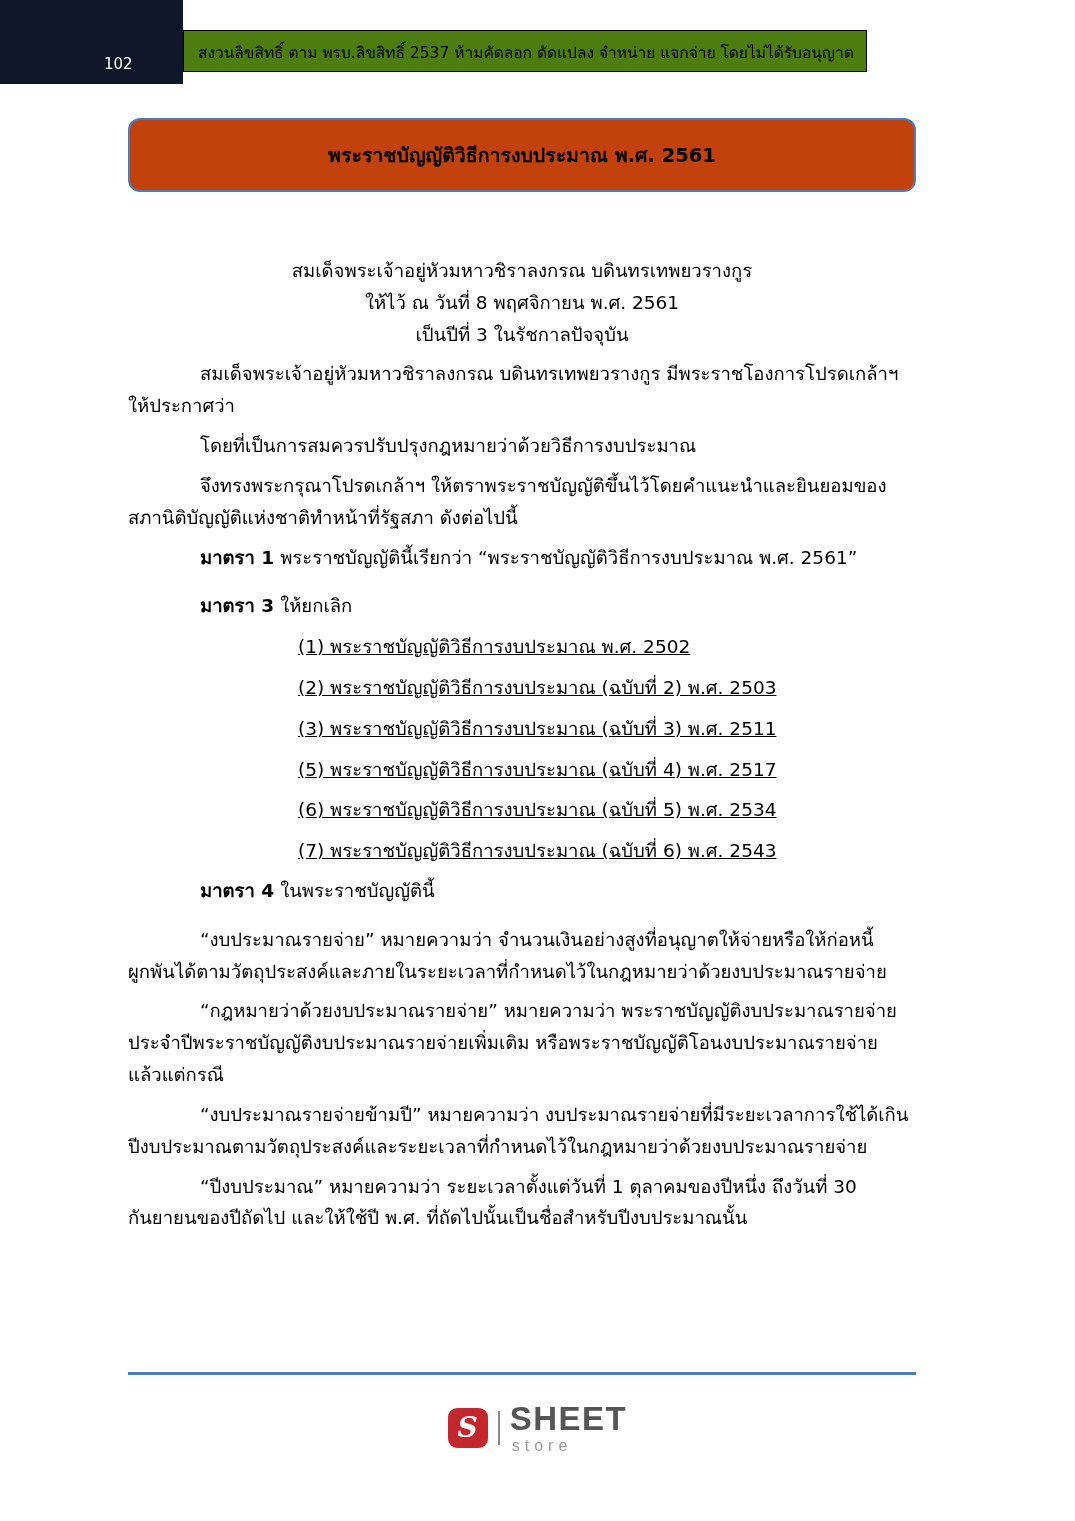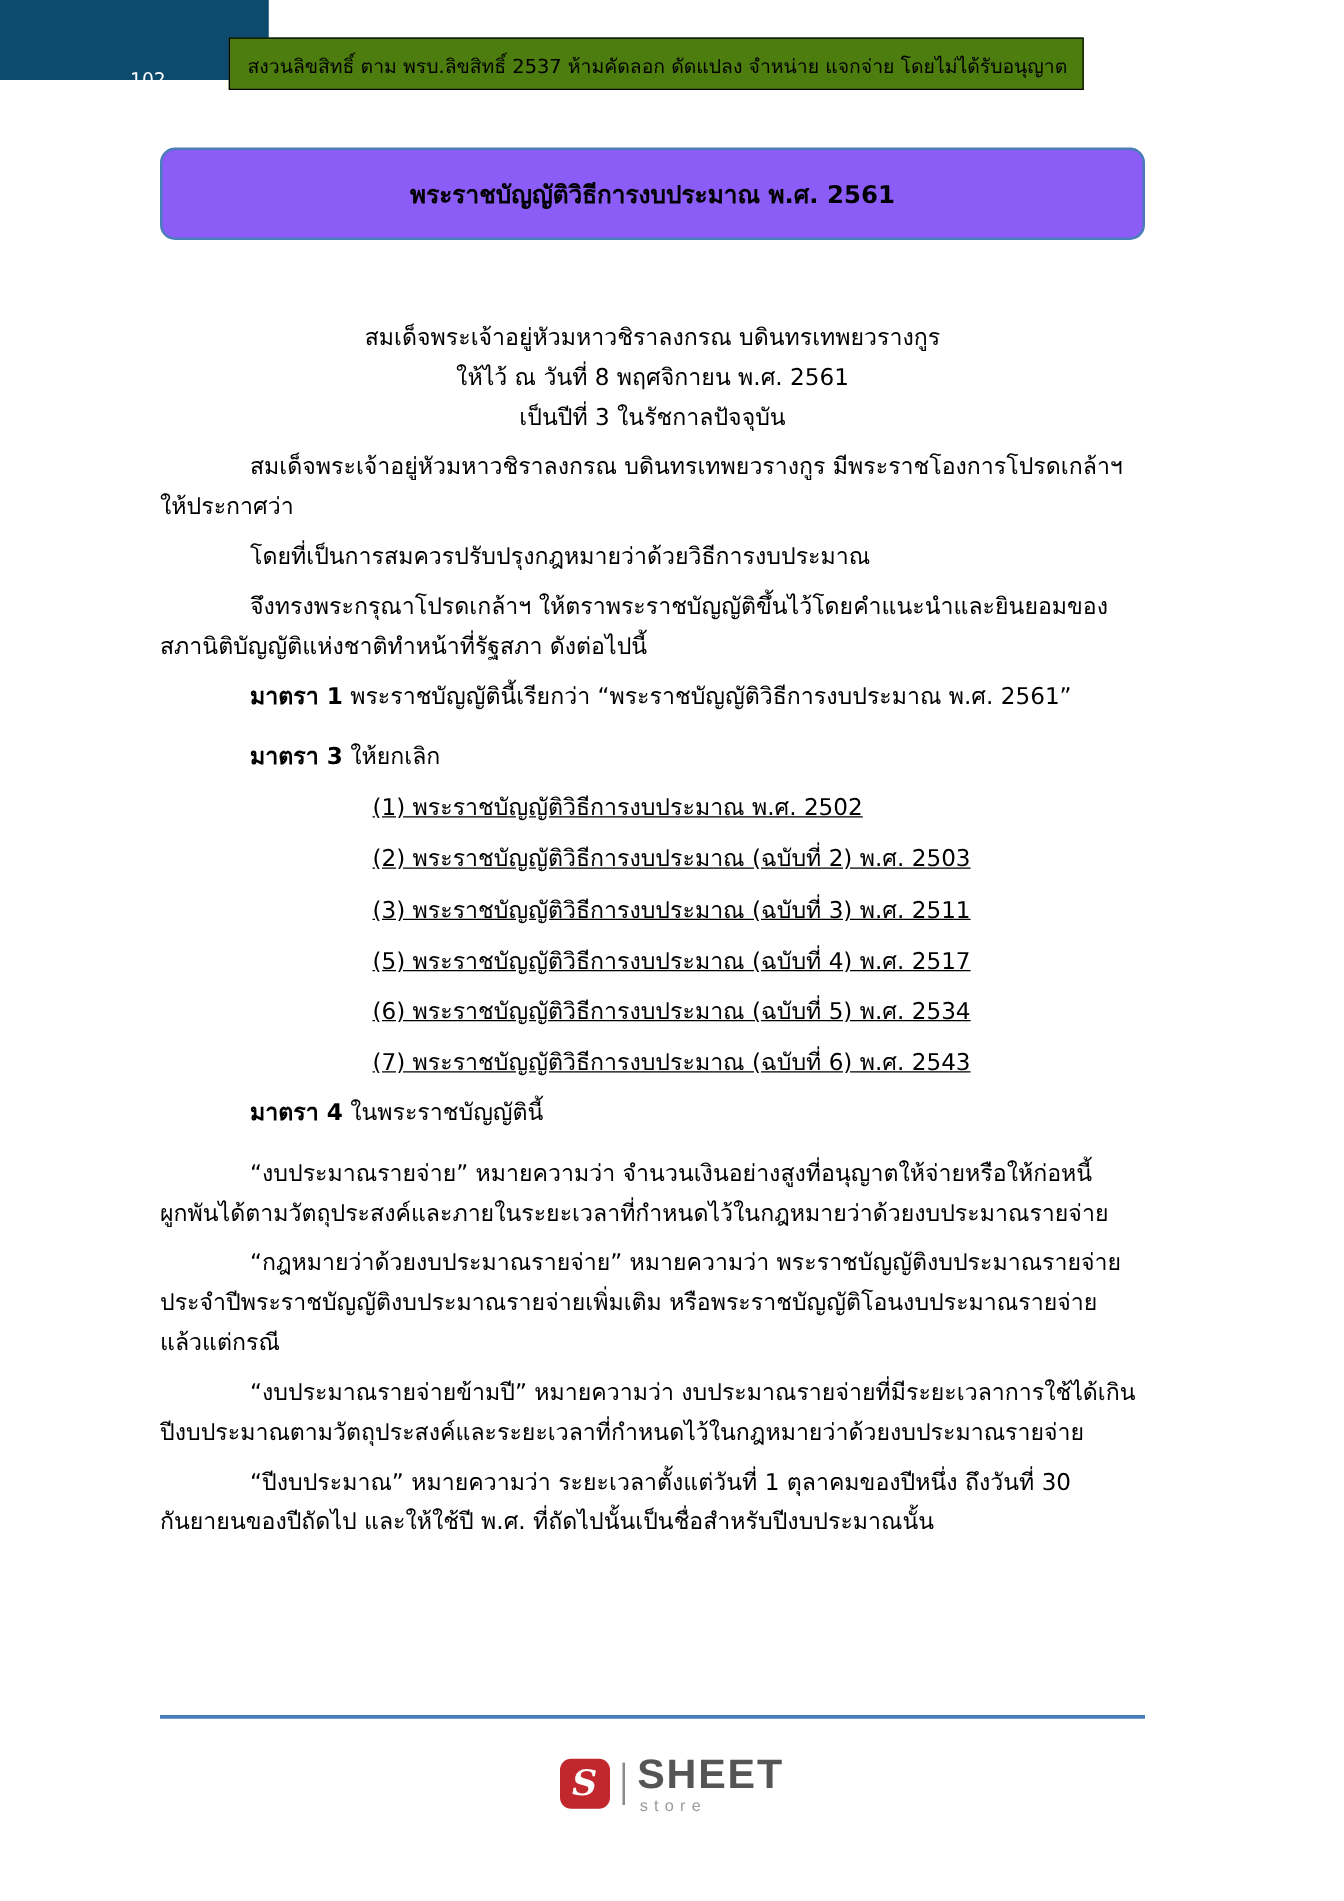--- a/index.html
+++ b/index.html
@@ -24,23 +24,22 @@
     top: 0;
     left: 0;
     width: 1075px;
     height: 88px;
   }
   .header-black {
     position: absolute;
     top: 0;
     left: 0;
     width: 183px;
-    height: 64px;
-    background: #0c4a6e;
-    padding-left: 32px;
+    height: 84px;
+    background: #0f172a;
   }
   .page-number {
     position: absolute;
     top: 57px;
     left: 104px;
     font-size: 15px;
     color: #ffffff;
     line-height: 1;
   }
   .header-box {
@@ -66,21 +65,21 @@
   
   .title-box {
     position: absolute;
     top: 118px;
     left: 128px;
     width: 788px;
     height: 74px;
     border: 2.5px solid #4a7ebb;
     border-radius: 12px;
     box-sizing: border-box;
-    background: #8b5cf6;
+    background: #c2410c;
     text-align: right;
   }
   .title-text {
     position: absolute;
     top: 0;
     left: 0;
     width: 100%;
     height: 100%;
     display: flex;
     align-items: center;
@@ -179,21 +178,21 @@
   .logo-sheet {
     font-family: "Liberation Sans", sans-serif;
     font-weight: bold;
     font-size: 33px;
     letter-spacing: 1.5px;
     color: #555555;
     text-align: center;
   }
   .logo-store {
     font-family: "Liberation Sans", sans-serif;
-    font-size: 13px;
+    font-size: 16px;
     letter-spacing: 5px;
     color: #9b9b9b;
     margin-top: 3px;
     margin-left: 2px;
   }
 </style>
 </head>
 <body>
 
 <div class="page">

